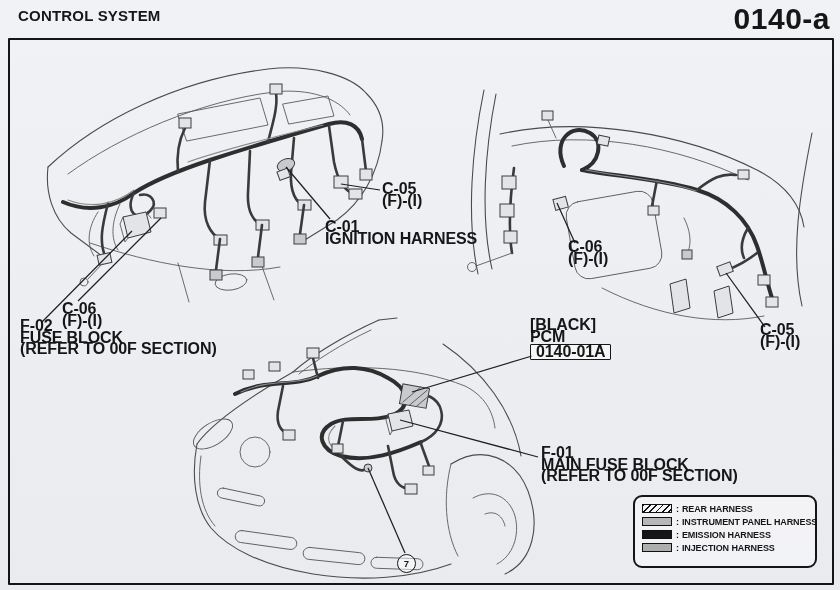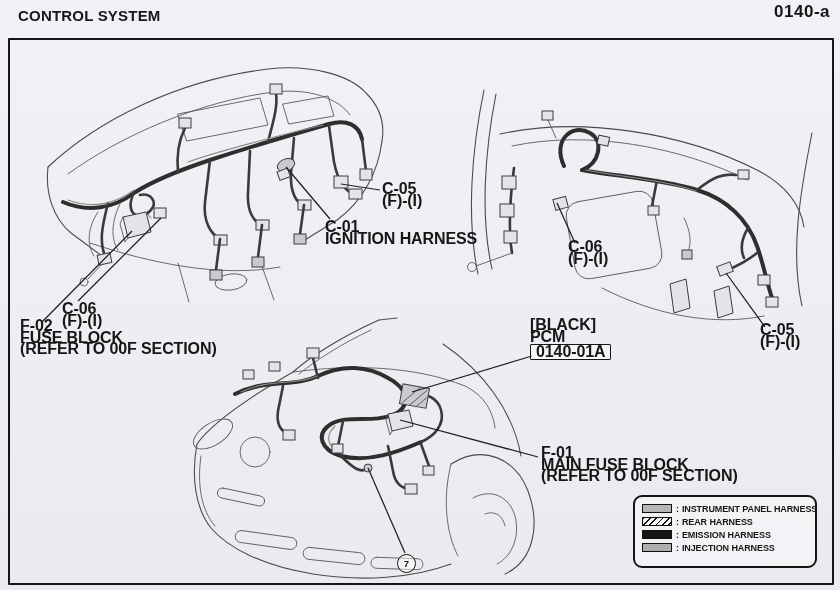--- a/index.html
+++ b/index.html
@@ -12,21 +12,21 @@
     position:relative;width:840px;height:590px;
     background:linear-gradient(180deg,#f1f2f6 0%,#eceef2 55%,#e9ebef 100%);
     color:#161616;
   }
   .hdr-title{
     position:absolute;left:18px;top:7px;
     font-size:15px;font-weight:bold;letter-spacing:.2px;
   }
   .hdr-code{
     position:absolute;right:10px;top:2px;
-    font-size:17px;font-weight:bold;letter-spacing:.5px;
+    font-size:30px;font-weight:bold;letter-spacing:.5px;
   }
   .frame{
     position:absolute;left:8px;top:38px;width:822px;height:543px;
     border:2.5px solid #151515;background:transparent;border-radius:1px;
   }
   svg{position:absolute;overflow:visible;}
   .callout{
     position:absolute;font-size:16px;line-height:11.5px;font-weight:bold;
     color:#161616;white-space:nowrap;letter-spacing:-.1px;
   }
@@ -275,26 +275,26 @@
   <div class="callout" style="left:541px;top:447px;">
     <div>F-01</div>
     <div>MAIN FUSE BLOCK</div>
     <div>(REFER TO 00F SECTION)</div>
   </div>
 
   <div class="marker7">7</div>
 
   <div class="legend">
     <div class="lg-row">
+      <span class="lg-sw sw-diag"></span>
+      <span class="lg-txt"><span class="lg-sep">:</span><span>REAR HARNESS</span></span>
+    </div>
+    <div class="lg-row">
       <span class="lg-sw sw-ipgray"></span>
       <span class="lg-txt"><span class="lg-sep">:</span><span>INSTRUMENT PANEL HARNESS</span></span>
-    </div>
-    <div class="lg-row">
-      <span class="lg-sw sw-diag"></span>
-      <span class="lg-txt"><span class="lg-sep">:</span><span>REAR HARNESS</span></span>
     </div>
     <div class="lg-row">
       <span class="lg-sw sw-black"></span>
       <span class="lg-txt"><span class="lg-sep">:</span><span>EMISSION HARNESS</span></span>
     </div>
     <div class="lg-row">
       <span class="lg-sw sw-gray"></span>
       <span class="lg-txt"><span class="lg-sep">:</span><span>INJECTION HARNESS</span></span>
     </div>
   </div>

